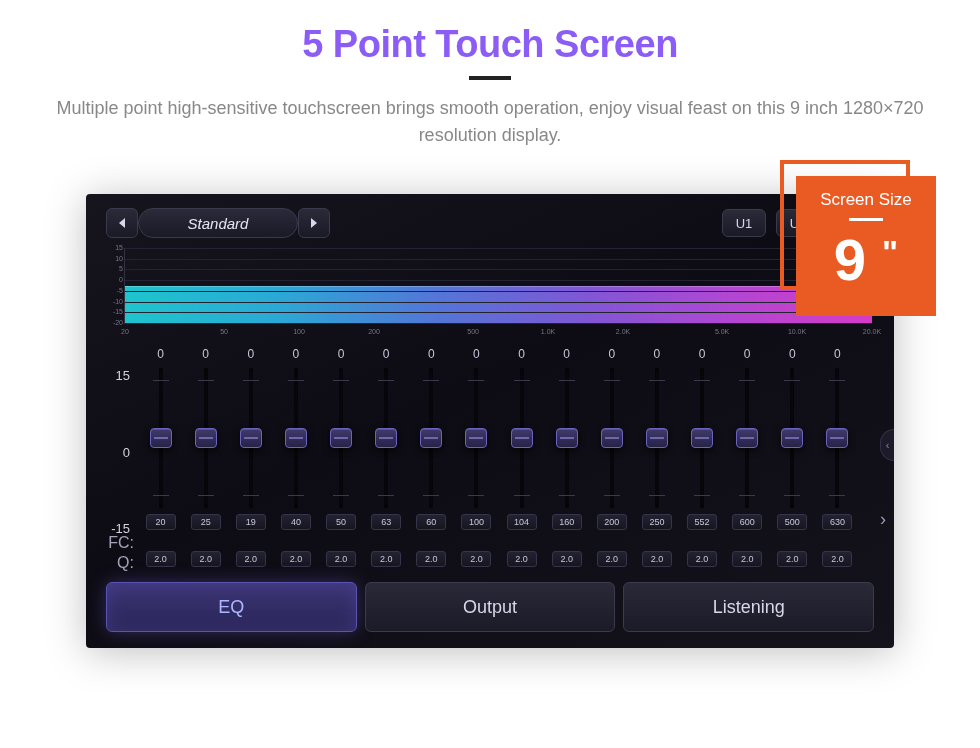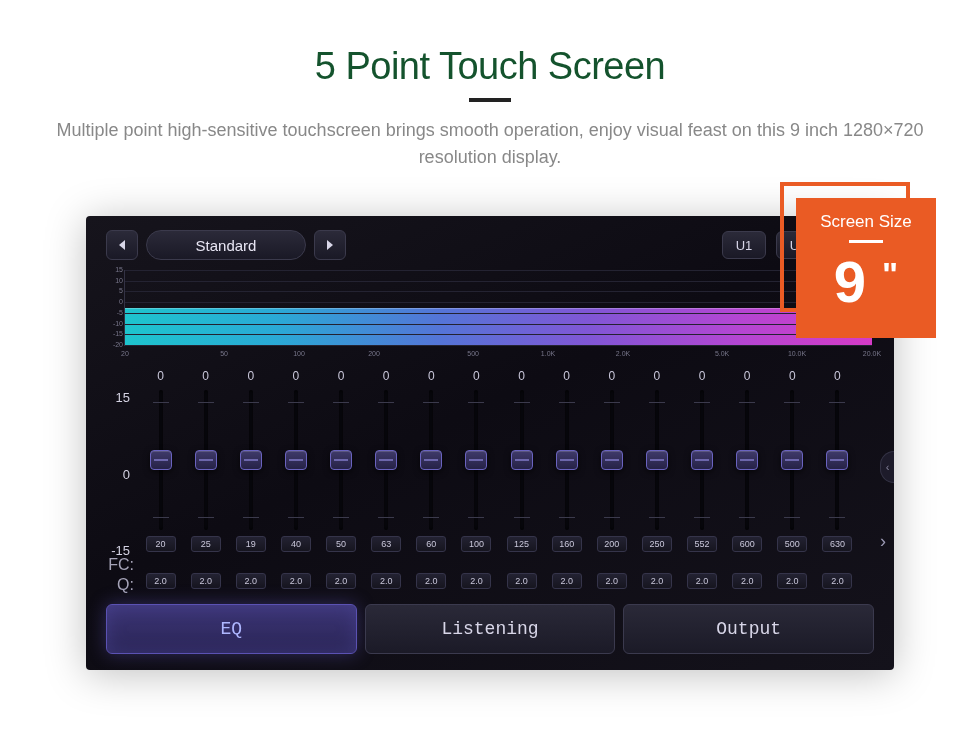--- a/index.html
+++ b/index.html
@@ -8,23 +8,23 @@
     height: 748px;
     background: #fff;
     font-family: Arial, Helvetica, sans-serif;
     display: flex;
     flex-direction: column;
     align-items: center;
     overflow: hidden;
   }
   .title {
     font-size: 38px;
-    font-weight: 400;
-    color: #14532d;
-    margin-top: 45px;
+    font-weight: 700;
+    color: #8b5cf6;
+    margin-top: 23px;
     letter-spacing: -0.5px;
   }
   .title-underline {
     width: 42px;
     height: 4px;
     background: #222;
     margin-top: 10px;
   }
   .subtitle {
     font-size: 18px;
@@ -51,21 +51,21 @@
   .toprow {
     position: absolute;
     top: 12px; left: 20px; right: 20px;
     height: 34px;
     display: flex;
     align-items: center;
   }
   .preset-nav {
     display: flex;
     align-items: flex-end;
-    gap: 8px;
+    font-style: italic;
   }
   .arrow-btn {
     width: 32px; height: 30px;
     background: linear-gradient(#2b2a39,#1a1926);
     border: 1px solid #3b3a4c;
     border-radius: 6px;
     display: flex; align-items: center; justify-content: center;
     color: #d8d6e8;
   }
   .preset-label {
@@ -224,21 +224,20 @@
     gap: 8px;
   }
   .tab {
     flex:1;
     background: linear-gradient(#2a2938,#1b1a27);
     border: 1px solid #3b3a4e;
     border-radius: 6px;
     display:flex; align-items:center; justify-content:center;
     color:#d8d6e8;
     font-size: 18px;
-    font-family: Liberation Mono, monospace;
   }
   .tab.active {
     background: linear-gradient(#3c3576,#2a2556);
     border: 1px solid #5b52b3;
     color:#aeb6ff;
     box-shadow: 0 0 18px rgba(90,82,179,0.45), inset 0 0 18px rgba(90,82,179,0.35);
   }
 
   
   .callout {
@@ -411,21 +410,21 @@
             </div>
             <div class="band-fc">100</div>
             <div class="band-q">2.0</div>
           </div>
           <div class="band">
             <div class="band-val">0</div>
             <div class="slider-track slider-ticks">
               <div class="slider-mid"></div>
               <div class="slider-handle"></div>
             </div>
-            <div class="band-fc">125</div>
+            <div class="band-fc">104</div>
             <div class="band-q">2.0</div>
           </div>
           <div class="band">
             <div class="band-val">0</div>
             <div class="slider-track slider-ticks">
               <div class="slider-mid"></div>
               <div class="slider-handle"></div>
             </div>
             <div class="band-fc">160</div>
             <div class="band-q">2.0</div>
@@ -489,22 +488,22 @@
 
     <div class="side-tab">
       <span>‹</span>
     </div>
     <div class="side-chevron">
       <span>›</span>
     </div>
 
     <div class="tabs" id="tabs">
         <div class="tab active">EQ</div>
+        <div class="tab">Output</div>
         <div class="tab">Listening</div>
-        <div class="tab">Output</div>
       </div>
   </div>
 
   <div class="callout">
     <div class="callout-frame"></div>
     <div class="callout-box">
       <div class="callout-label">Screen Size</div>
       <div class="callout-under"></div>
       <div class="callout-num">
         <span class="n">9</span>

